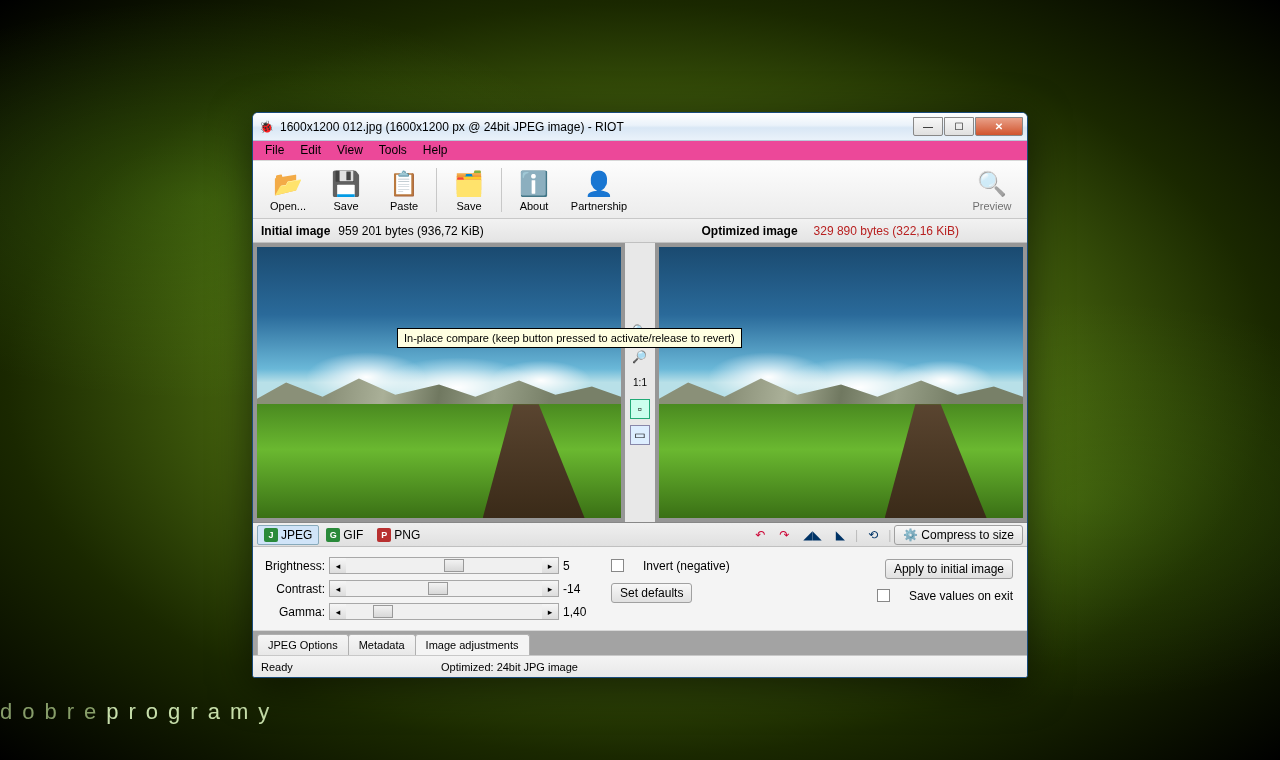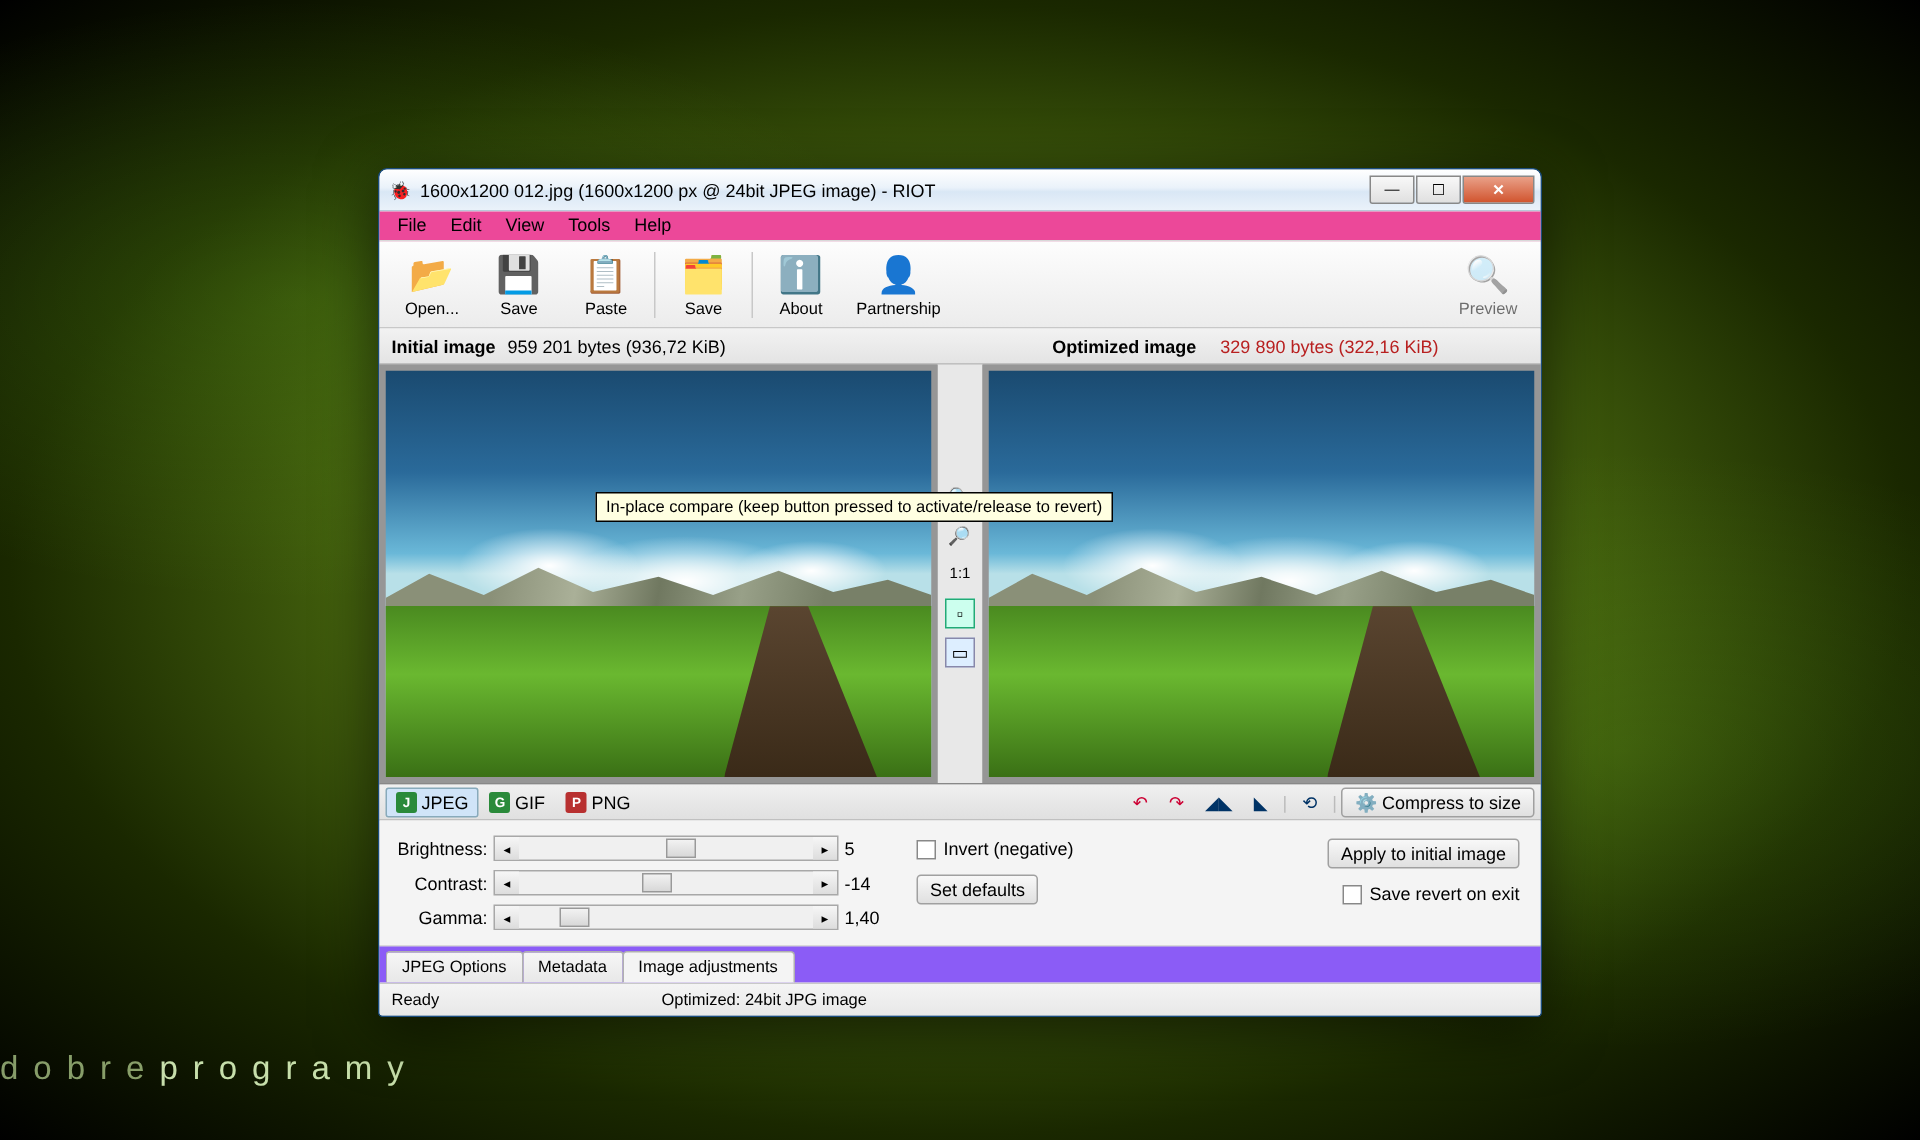--- a/index.html
+++ b/index.html
@@ -93,24 +93,24 @@
 .adjpanel{padding:10px 8px;background:#f4f4f4;display:flex;gap:20px;}
 .sliders{display:flex;flex-direction:column;gap:6px;}
 .srow{display:flex;align-items:center;gap:4px;}
 .srow .slbl{width:64px;text-align:right;}
 .hscroll{width:230px;height:17px;border:1px solid #a8a8a8;background:#f0f0f0;display:flex;align-items:center;position:relative;}
 .hscroll .arr{width:16px;height:15px;background:linear-gradient(#f6f6f6,#ddd);display:flex;align-items:center;justify-content:center;font-size:9px;cursor:pointer;}
 .hscroll .track{flex:1;position:relative;height:100%;}
 .hscroll .thumb{position:absolute;top:1px;height:13px;width:20px;background:linear-gradient(#f2f2f2,#d8d8d8);border:1px solid #999;cursor:pointer;}
 .sval{width:28px;}
 .midopts{display:flex;flex-direction:column;gap:10px;padding-top:2px;}
-.chk{display:flex;align-items:center;gap:5px;}
+.chk{display:flex;align-items:flex-start;gap:19px;}
 .chkbox{width:13px;height:13px;border:1px solid #888;background:#fff;}
 .rbtns{margin-left:auto;display:flex;flex-direction:column;gap:10px;align-items:flex-end;padding-right:6px;padding-top:2px;}
-.lowtabs{height:25px;background:#8b5cf6;display:flex;align-items:flex-end;padding:0 4px;border-top:1px solid #d8d8d8;}
+.lowtabs{height:25px;background:#a3a3a3;display:flex;align-items:flex-end;padding:0 4px;border-top:1px solid #d8d8d8;}
 .ltab{padding:4px 10px;border:1px solid #b0b0b0;border-bottom:none;background:linear-gradient(#f6f6f6,#e8e8e8);cursor:pointer;margin-right:-1px;border-radius:3px 3px 0 0;font-size:11px;}
 .ltab.active{background:#f4f4f4;position:relative;}
 .statusbar{height:22px;background:linear-gradient(#f4f4f4,#e8e8e8);border-top:1px solid #c8c8c8;display:flex;align-items:center;padding:0 8px;font-size:11px;border-radius:0 0 2px 2px;}
 .statusbar .s1{width:180px;}
 </style>
 </head>
 <body>
 
 <div class="bg-overlay"></div>
 <div class="watermark">
@@ -279,21 +279,21 @@
       <div class="cbtn" style="align-self:flex-start">
         <span>Set defaults</span>
       </div>
     </div>
     <div class="rbtns">
       <div class="cbtn">
         <span>Apply to initial image</span>
       </div>
       <div class="chk">
         <div class="chkbox"></div>
-        <span>Save revert on exit</span>
+        <span>Save values on exit</span>
       </div>
     </div>
   </div>
 
   <div class="lowtabs">
     <div class="ltab">JPEG Options</div>
     <div class="ltab">Metadata</div>
     <div class="ltab active">Image adjustments</div>
   </div>
 

